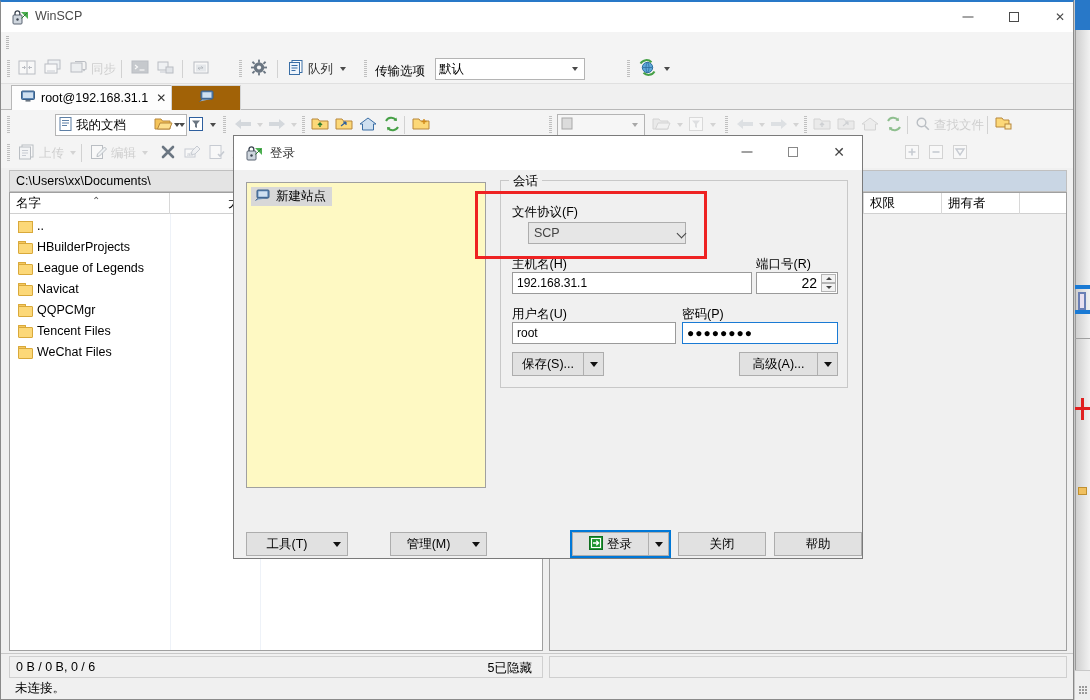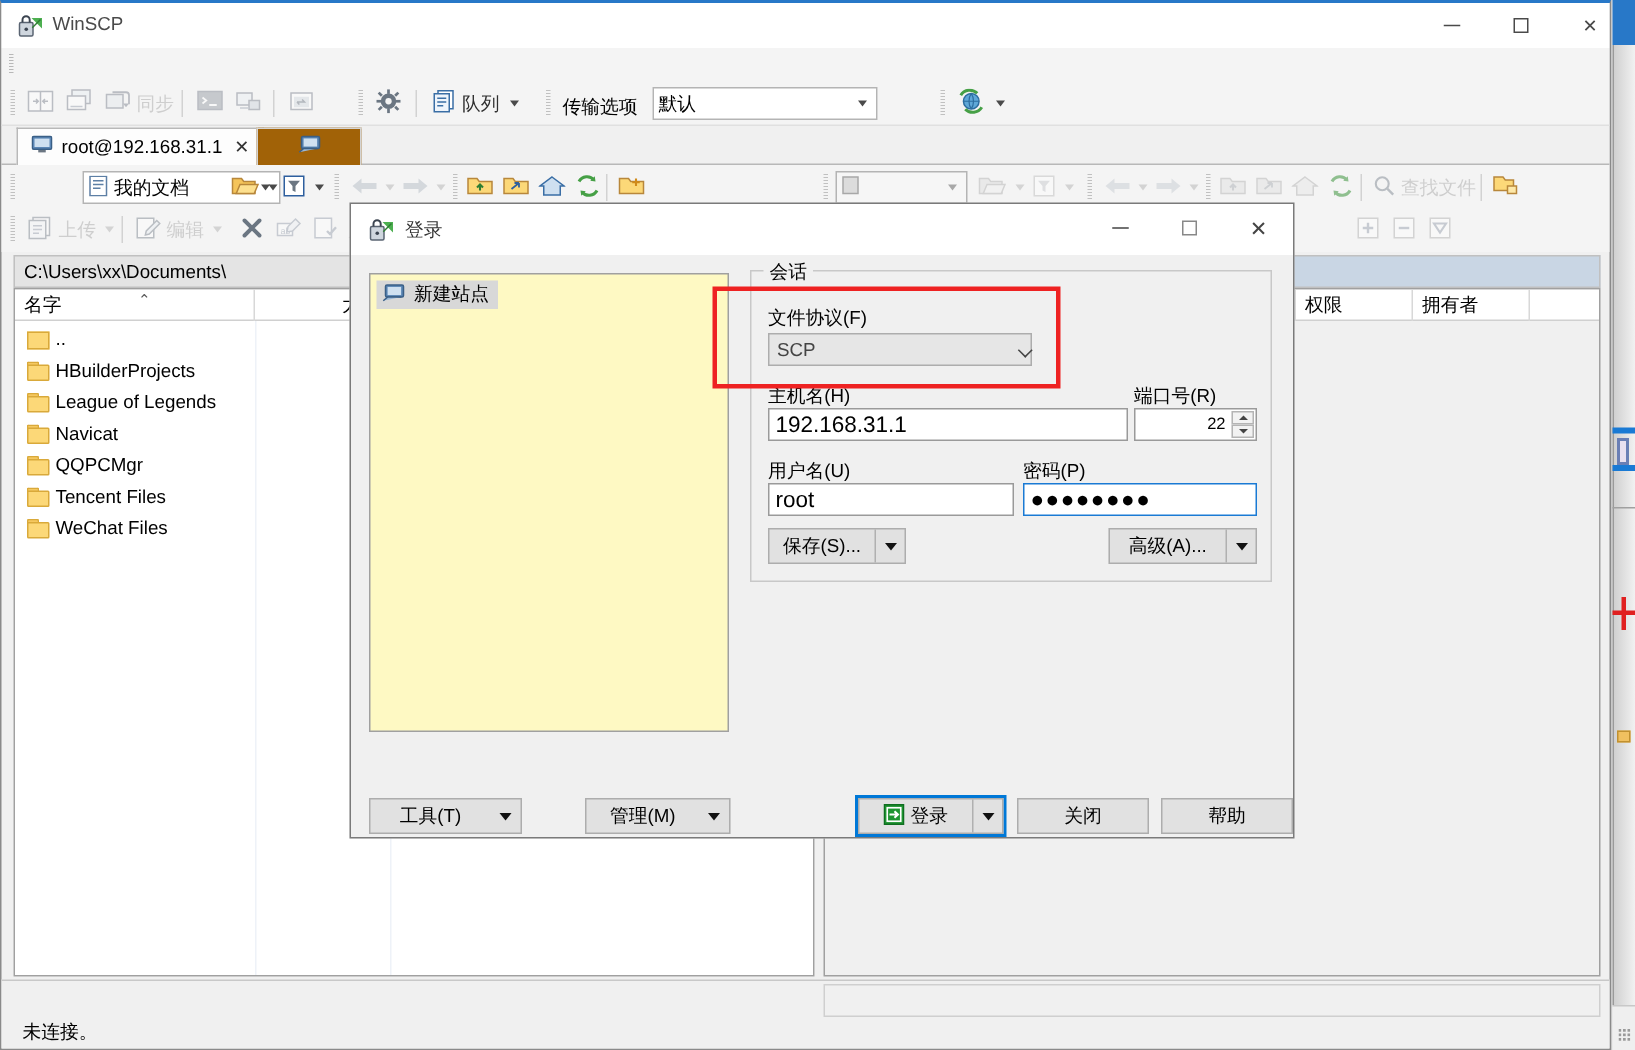--- a/index.html
+++ b/index.html
@@ -122,28 +122,28 @@
   .dbtn { position:absolute; top:0; width:46px; height:32px; cursor:default; }
   .dbtn .gl { position:absolute; left:50%; top:50%; transform:translate(-50%,-50%); color:#444; font-size:12px; line-height:1; }
 
   .sitetree { position:absolute; left:12px; top:46px; width:240px; height:306px; background:#fef9c3; border:1px solid #a0a0a0; }
   .site-item { position:absolute; left:4px; top:4px; height:19px; display:flex; align-items:center; gap:6px; padding:0 6px 0 4px; background:#d8d8d8; font-size:12.5px; cursor:default;}
 
   .groupbox { position:absolute; left:266px; top:44px; width:348px; height:208px; border:1px solid #c8c8c8; }
   .groupbox .gb-title { position:absolute; left:8px; top:-8px; background:#f0f0f0; padding:0 4px; font-size:12.5px; }
 
   .fld-label { position:absolute; font-size:12.5px; }
-  .txtinput { position:absolute; height:22px; background:#fff; border:1px solid #9a9a9a; display:flex; align-items:center; padding-left:4px; font-size:15px; }
+  .txtinput { position:absolute; height:22px; background:#fff; border:1px solid #9a9a9a; display:flex; align-items:center; padding-left:4px; font-size:12px; }
   .txtinput.focus { border-color:#1a7ad4; }
   .selbox { position:absolute; height:22px; background:#e6e6e6; border:1px solid #adadad; display:flex; align-items:center; padding-left:5px; font-size:12.5px; color:#444; }
   .selbox .arw { position:absolute; right:7px; top:6px; }
   .chev { width:9px; height:9px; position:relative; }
   .chev::before { content:""; position:absolute; left:0; top:1px; width:6px; height:6px; border-left:1.4px solid #444; border-bottom:1.4px solid #444; transform:rotate(-45deg); }
 
-  .spin { position:absolute; height:22px; background:#fff; border:1px solid #9a9a9a; display:flex; align-items:center; justify-content:flex-end; padding-right:2px; font-size:11px; }
+  .spin { position:absolute; height:22px; background:#fff; border:1px solid #9a9a9a; display:flex; align-items:center; justify-content:flex-end; padding-right:2px; font-size:14px; }
   .spin .sp-btns { position:absolute; right:1px; top:1px; width:15px; height:18px; display:flex; flex-direction:column; }
   .spin .sp-btns div { flex:1; border:1px solid #b4b4b4; background:#f2f2f2; display:flex; align-items:center; justify-content:center; }
   .sp-up { width:0;height:0;border-left:3px solid transparent;border-right:3px solid transparent;border-bottom:3.5px solid #444; }
   .sp-dn { width:0;height:0;border-left:3px solid transparent;border-right:3px solid transparent;border-top:3.5px solid #444; }
 
   .btn { position:absolute; height:24px; background:#e1e1e1; border:1px solid #adadad; display:flex; align-items:center; justify-content:center; font-size:12.5px; cursor:default; }
   .btn.split { justify-content:space-between; padding:0; }
   .btn .sp-main { flex:1; display:flex; align-items:center; justify-content:center; gap:5px; }
   .btn .sp-arrow { width:20px; height:100%; border-left:1px solid #b0b0b0; display:flex; align-items:center; justify-content:center; }
   .btn .tri { width:0;height:0;border-left:4.5px solid transparent;border-right:4.5px solid transparent;border-top:5px solid #111; }
@@ -694,20 +694,24 @@
           <span class="ctxt">权限</span>
         </div>
         <div class="fcol" style="left:392px; width:78px;">
           <span class="ctxt">拥有者</span>
         </div>
         <div class="fcol" style="left:470px; width:46px; border-right:none;"></div>
       </div>
     </div>
 
     <div class="statusbar">
+      <div class="sb-cell" style="left:8px; top:2px; width:534px;">
+        <span class="sb-txt" style="left:6px; top:3px;">0 B / 0 B,  0 / 6</span>
+        <span class="sb-txt" style="right:10px; top:3px;">5已隐藏</span>
+      </div>
       <div class="sb-cell" style="left:548px; top:2px; width:518px;"></div>
       <span class="sb-txt" style="left:14px; top:26px;">未连接。</span>
     </div>
 
     <div class="dlg">
 
       <div class="dlg-title">
         <span class="dicon">
           <svg width="17" height="17" viewBox="0 0 17 17">
             <rect x="1" y="6" width="9" height="9" rx="1" fill="#cfd6de" stroke="#5a6472" stroke-width="1"></rect>
@@ -740,21 +744,21 @@
           </span>
           <span>新建站点</span>
         </div>
       </div>
 
       <div class="groupbox">
         <span class="gb-title">会话</span>
       </div>
 
       <span class="fld-label" style="left:278px; top:68px;">文件协议(F)</span>
-      <div class="selbox" style="left:278px; top:86px; width:176px;">
+      <div class="selbox" style="left:294px; top:86px; width:158px;">
         <span>SCP</span>
         <span class="arw"><span class="chev"></span></span>
       </div>
 
       <span class="fld-label" style="left:278px; top:120px;">主机名(H)</span>
       <div class="txtinput" style="left:278px; top:136px; width:240px;">
         <span>192.168.31.1</span>
       </div>
 
       <span class="fld-label" style="left:522px; top:120px;">端口号(R)</span>

